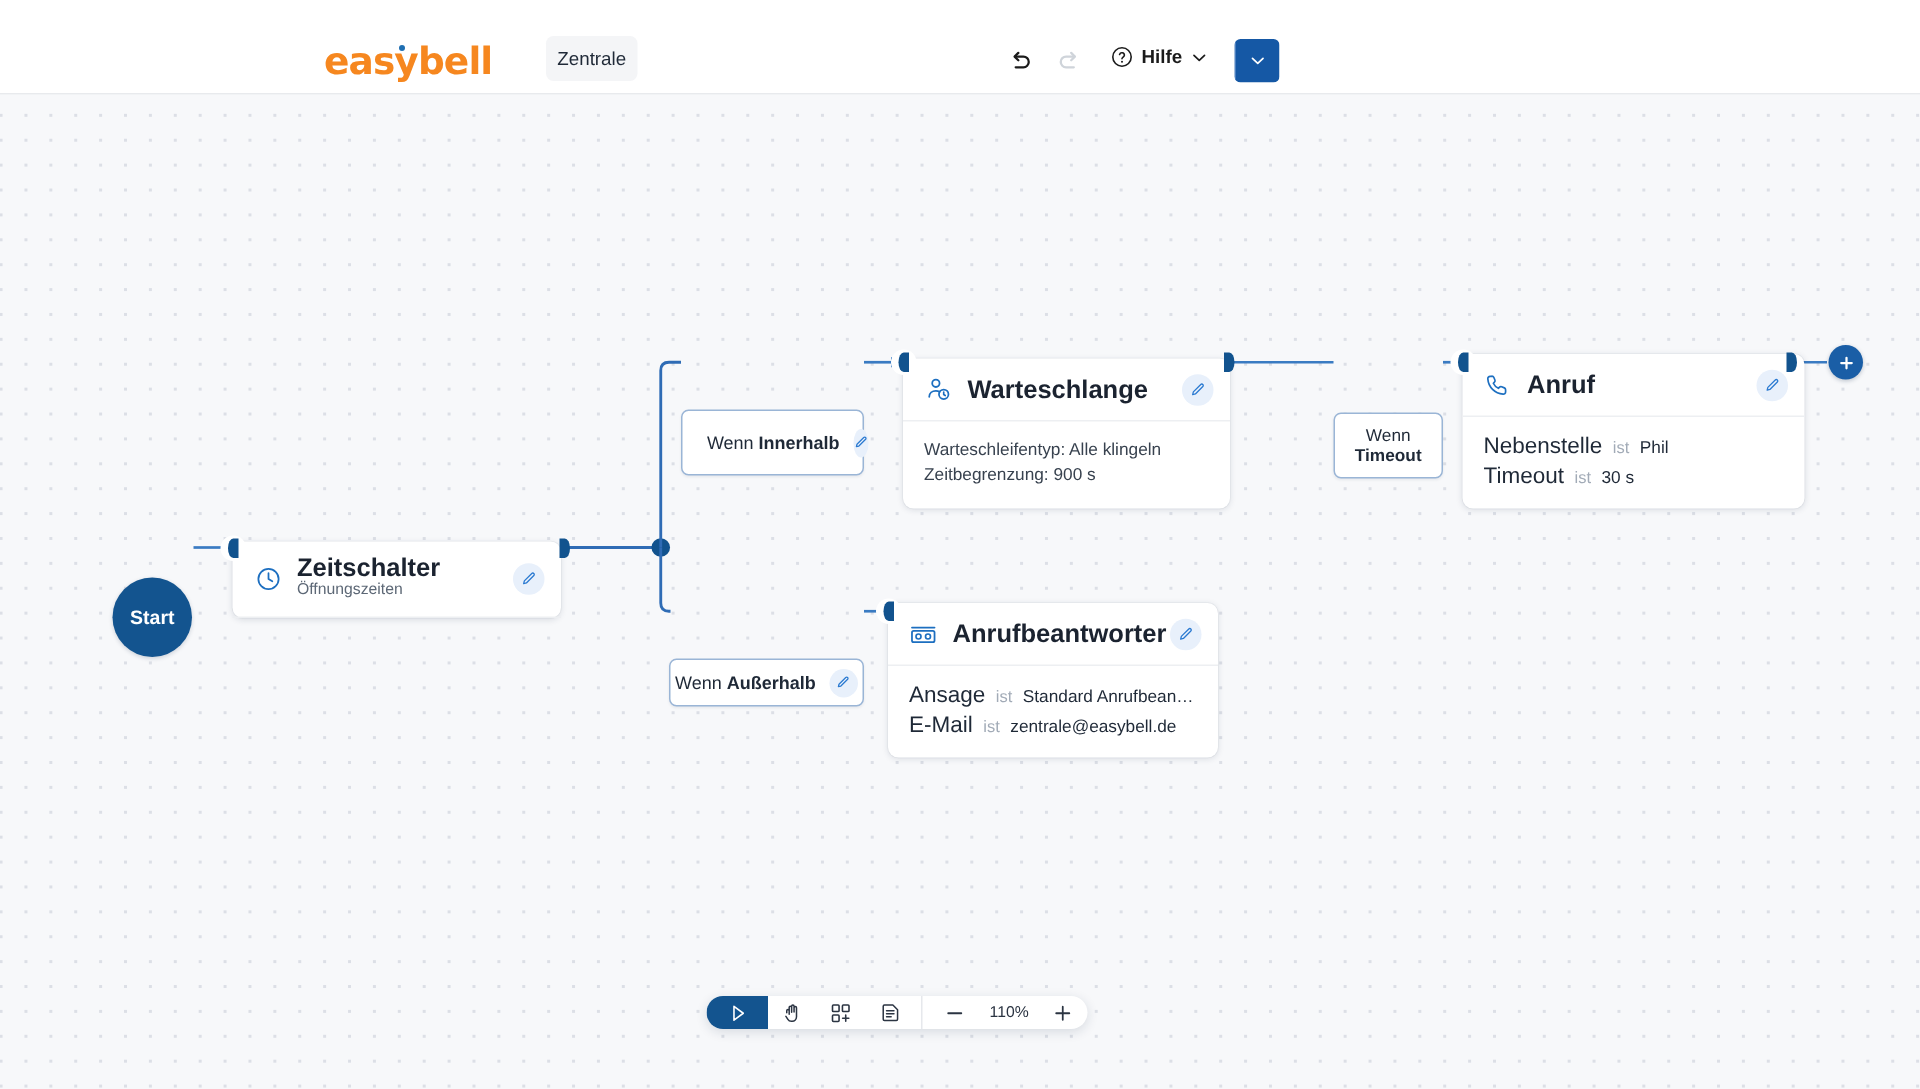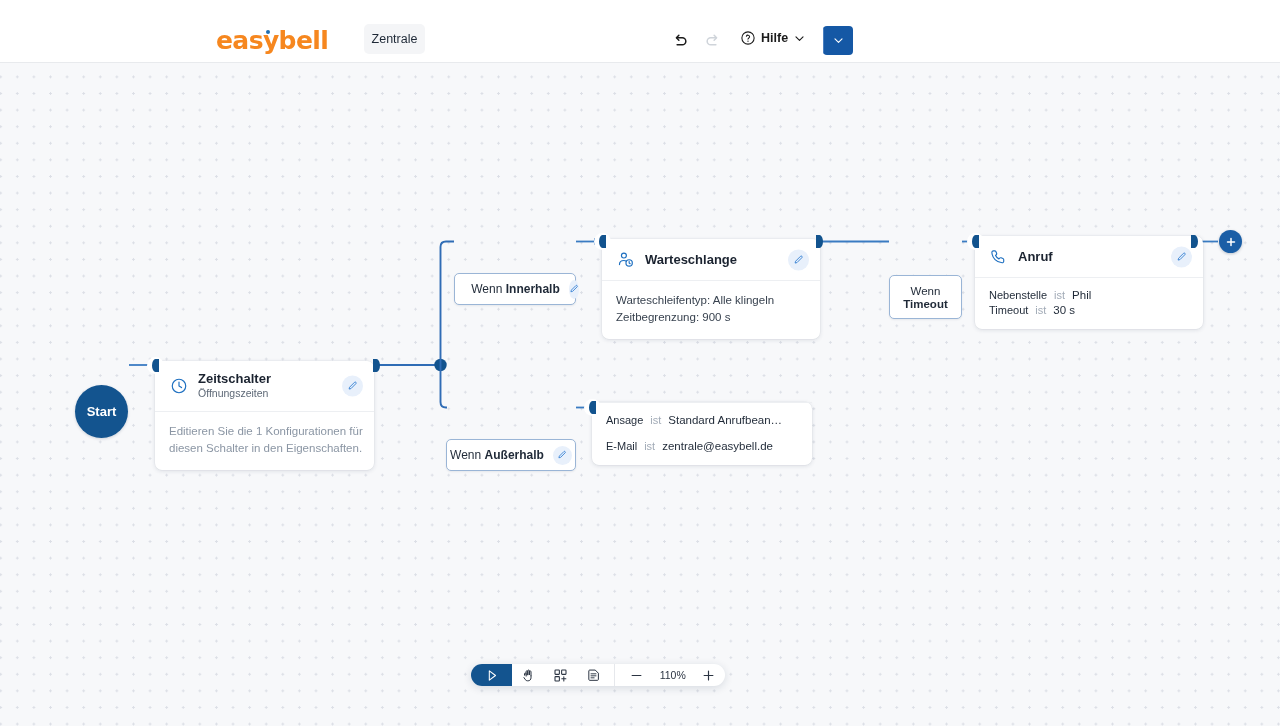--- a/index.html
+++ b/index.html
@@ -111,37 +111,37 @@
     padding: 11px 13px 11px 14px;
     position: relative;
     min-height: 41px;
   }
   .card-head-icon {
     width: 19px; height: 19px; flex: 0 0 19px;
     margin-right: 10px;
     display: flex; align-items: center; justify-content: center;
   }
   .card-title-wrap { display: flex; flex-direction: column; }
-  .card-title { font-size: 13px; font-weight: 700; color: #1b2330; line-height: 14px; text-align: center; }
+  .card-title { font-size: 17px; font-weight: 700; color: #1b2330; line-height: 14px; text-align: center; }
   .card-sub { font-size: 10.5px; color: #5d6876; line-height: 13px; margin-top: 1px; }
   .edit-btn {
     position: absolute; right: 11px; top: 50%; transform: translateY(-50%);
     width: 21px; height: 21px; border-radius: 50%;
     background: #e8f0fb;
     display: flex; align-items: center; justify-content: center;
   }
   .card-divider { height: 1px; background: #edeff2; }
   .card-body { padding: 11px 14px 13px 14px; }
   .body-line {
     font-size: 11.5px; color: #38424f; line-height: 17px;
     white-space: nowrap;
   }
   .body-line.muted { color: #8b96a4; }
   .kv { display: flex; align-items: baseline; }
-  .kv .k { font-size: 11px; color: #1f2937; font-weight: 400; }
+  .kv .k { font-size: 15px; color: #1f2937; font-weight: 400; }
   .kv .op { font-size: 11px; color: #a2abb7; margin: 0 7px; }
   .kv .v { font-size: 11.5px; color: #1f2937; }
 
   
   #node-zeitschalter { left: 155px; top: 314px; width: 219px; }
   
   #node-warteschlange { left: 602px; top: 192px; width: 218px; }
   
   #node-anrufbeantworter { left: 592px; top: 355px; width: 220px; }
   
@@ -155,21 +155,21 @@
     display: flex; align-items: center; justify-content: center;
     box-shadow: 0 1px 2px rgba(22,40,70,.08);
   }
   .cond-label { font-size: 12px; color: #1f2937; }
   .cond-label b { font-weight: 700; }
   .cond-edit {
     width: 19px; height: 19px; border-radius: 50%;
     background: #e8f0fb; margin-left: 9px;
     display: flex; align-items: center; justify-content: center;
   }
-  #node-wenn-innerhalb { left: 454px; top: 226px; width: 122px; height: 32px; padding-left: 20px; }
+  #node-wenn-innerhalb { left: 454px; top: 226px; width: 122px; height: 44px; padding-left: 20px; }
   #node-wenn-ausserhalb { left: 446px; top: 392px; width: 130px; height: 32px; }
   #node-wenn-timeout {
     left: 889px; top: 228px; width: 73px; height: 44px;
     flex-direction: column; gap: 1px;
   }
   #node-wenn-timeout .l1 { font-size: 11.5px; color: #1f2937; }
   #node-wenn-timeout .l2 { font-size: 11.5px; color: #1f2937; font-weight: 700; }
 
   
   .port {
@@ -321,24 +321,20 @@
           <span class="card-title">Zeitschalter</span>
           <span class="card-sub">Öffnungszeiten</span>
         </div>
         <div class="edit-btn">
           <svg width="11" height="11" viewBox="0 0 24 24" fill="none">
             <path d="M16.4 3.9a2.1 2.1 0 0 1 3 3L8.6 17.7l-4 1 1-4L16.4 3.9Z" stroke="#2b7ad1" stroke-width="1.9" stroke-linejoin="round"></path>
           </svg>
         </div>
       </div>
       <div class="card-divider"></div>
-      <div class="card-body">
-        <div class="body-line muted">Editieren Sie die 1 Konfigurationen für</div>
-        <div class="body-line muted">diesen Schalter in den Eigenschaften.</div>
-      </div>
     </div>
     <div class="port" style="left:373px; top:312px; border-radius:0 50% 50% 0; width:7px; height:13px;"></div>
 
     <div class="node cond-node" id="node-wenn-innerhalb">
       <span class="cond-label"><span>Wenn</span>&nbsp;<b>Innerhalb</b></span>
       <div class="cond-edit">
         <svg width="10" height="10" viewBox="0 0 24 24" fill="none">
           <path d="M16.4 3.9a2.1 2.1 0 0 1 3 3L8.6 17.7l-4 1 1-4L16.4 3.9Z" stroke="#2b7ad1" stroke-width="2" stroke-linejoin="round"></path>
         </svg>
       </div>
@@ -378,28 +374,46 @@
       <div class="card-body">
         <div class="body-line">Warteschleifentyp: Alle klingeln</div>
         <div class="body-line">Zeitbegrenzung: 900 s</div>
       </div>
     </div>
     <div class="port" style="left:816px; top:188px; border-radius:0 50% 50% 0; width:7px; height:13px;"></div>
 
     <div class="port-ring" style="left:584px; top:352px;"></div>
     <div class="port in" style="left:589px; top:354px;"></div>
     <div class="node card" id="node-anrufbeantworter">
+      <div class="card-head">
+        <div class="card-head-icon">
+          <svg width="19" height="16" viewBox="0 0 24 20" fill="none">
+            <path d="M2.5 4.2h19" stroke="#1d6fc0" stroke-width="1.5" stroke-linecap="round"></path>
+            <rect x="2.5" y="7" width="19" height="9.5" rx="1.4" stroke="#1d6fc0" stroke-width="1.5"></rect>
+            <circle cx="8" cy="11.7" r="2.1" stroke="#1d6fc0" stroke-width="1.4"></circle>
+            <circle cx="16" cy="11.7" r="2.1" stroke="#1d6fc0" stroke-width="1.4"></circle>
+          </svg>
+        </div>
+        <div class="card-title-wrap">
+          <span class="card-title">Anrufbeantworter</span>
+        </div>
+        <div class="edit-btn">
+          <svg width="11" height="11" viewBox="0 0 24 24" fill="none">
+            <path d="M16.4 3.9a2.1 2.1 0 0 1 3 3L8.6 17.7l-4 1 1-4L16.4 3.9Z" stroke="#2b7ad1" stroke-width="1.9" stroke-linejoin="round"></path>
+          </svg>
+        </div>
+      </div>
       <div class="card-divider"></div>
       <div class="card-body">
         <div class="kv">
           <span class="k">Ansage</span>
           <span class="op">ist</span>
           <span class="v">Standard Anrufbean…</span>
         </div>
-        <div class="kv" style="margin-top:14px;">
+        <div class="kv" style="margin-top:3px;">
           <span class="k">E-Mail</span>
           <span class="op">ist</span>
           <span class="v">zentrale@easybell.de</span>
         </div>
       </div>
     </div>
 
     <div class="node cond-node" id="node-wenn-timeout">
       <span class="l1">Wenn</span>
       <span class="l2">Timeout</span>

